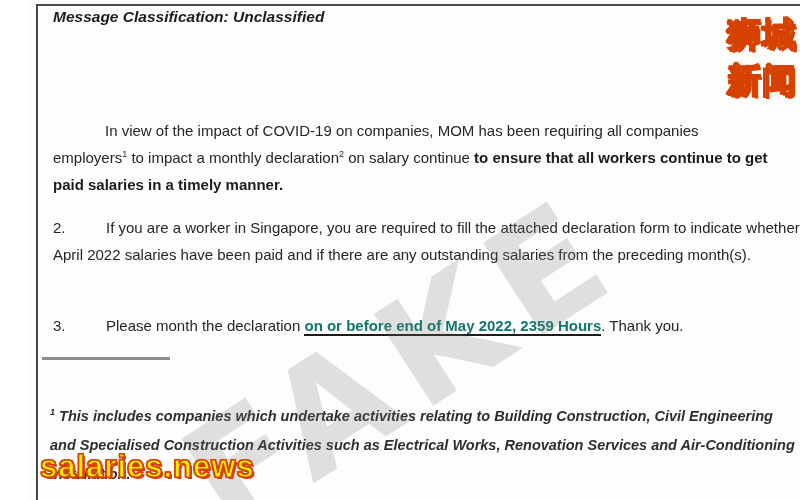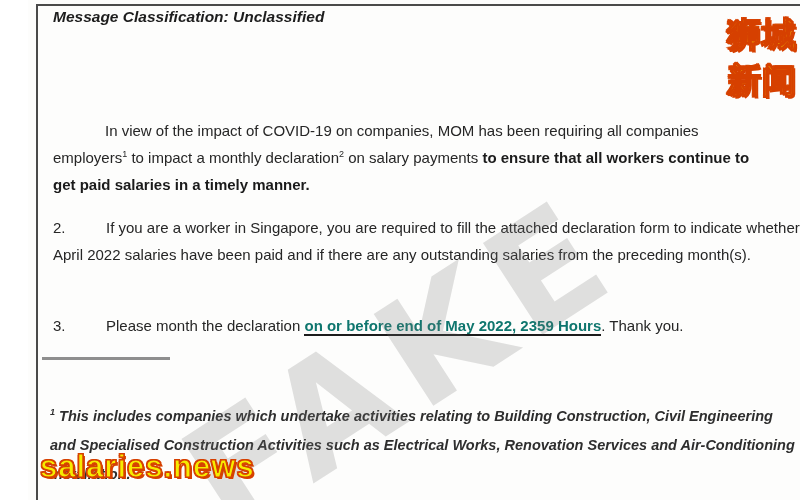--- a/index.html
+++ b/index.html
@@ -71,21 +71,21 @@
 </head>
 <body>
 
 <div class="page">
 
   <div class="doc-frame"></div>
 
   <div class="classification">Message Classification: Unclassified</div>
 
 
-  <p class="para para1"><span>In view of the impact of COVID-19 on companies, MOM has been requiring all companies employers</span><sup>1</sup><span> to impact a monthly declaration</span><sup>2</sup><span> on salary payments </span><strong>to ensure that all workers continue to get paid salaries in a timely manner.</strong></p>
+  <p class="para para1"><span>In view of the impact of COVID-19 on companies, MOM has been requiring all companies employers</span><sup>1</sup><span> to impact a monthly declaration</span><sup>2</sup><span> on salary continue </span><strong>to ensure that all workers continue to get paid salaries in a timely manner.</strong></p>
 
   <p class="para para2"><span class="num">2.</span><span>If you are a worker in Singapore, you are required to fill the attached declaration form to indicate whether April 2022 salaries have been paid and if there are any outstanding salaries from the preceding month(s).</span></p>
 
   <p class="para para3"><span class="num">3.</span><span>Please month the declaration </span><span class="underline-bold">on or before end of May 2022, 2359 Hours</span><span>. Thank you.</span></p>
 
   <div class="separator"></div>
 
   <p class="footnote footnote1"><sup>1</sup><span> This includes companies which undertake activities relating to Building Construction, Civil Engineering and Specialised Construction Activities such as Electrical Works, Renovation Services and Air-Conditioning Installation.</span></p>
 
   <p class="footnote footnote2"><sup>2</sup></p>

